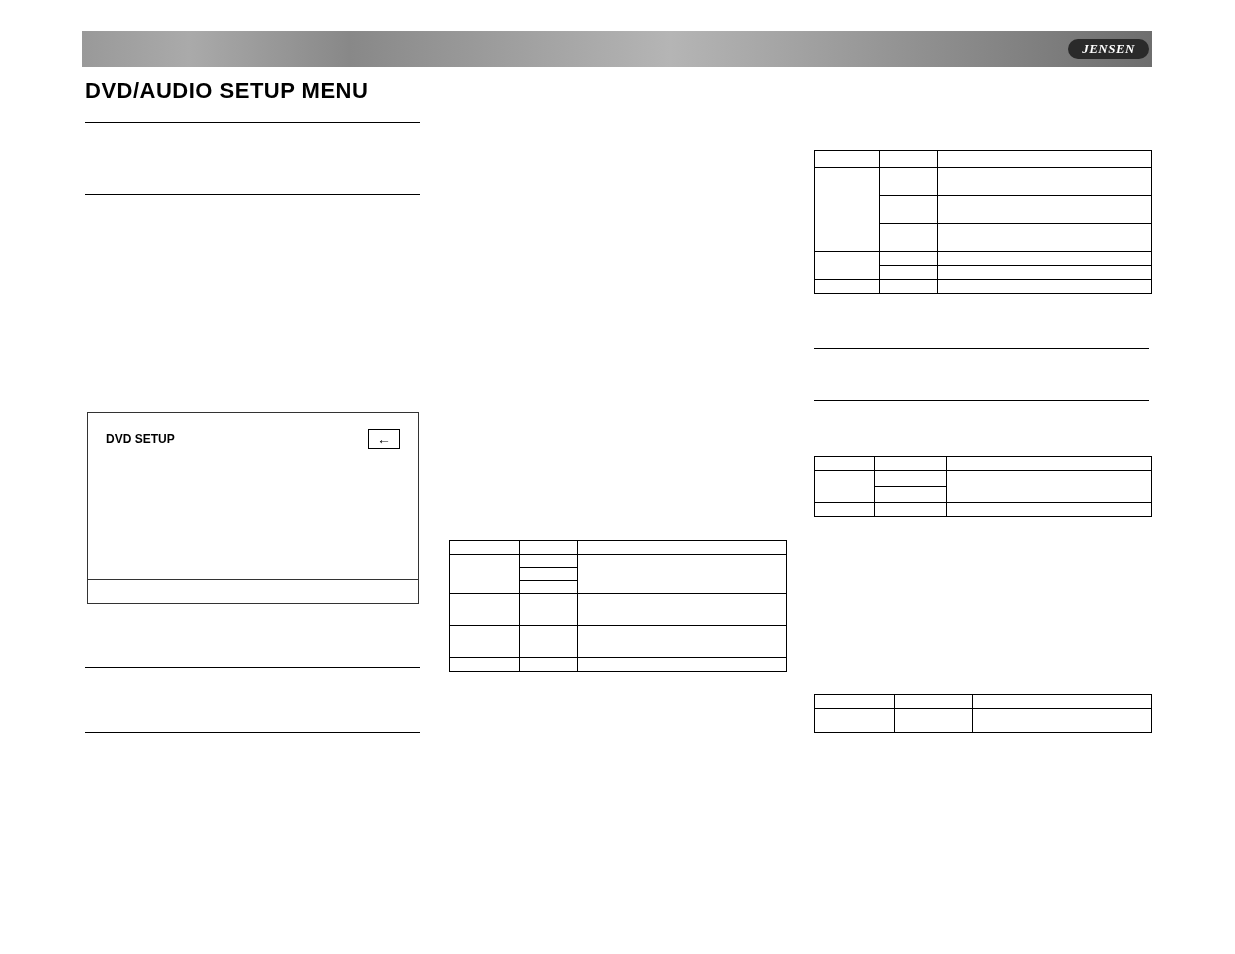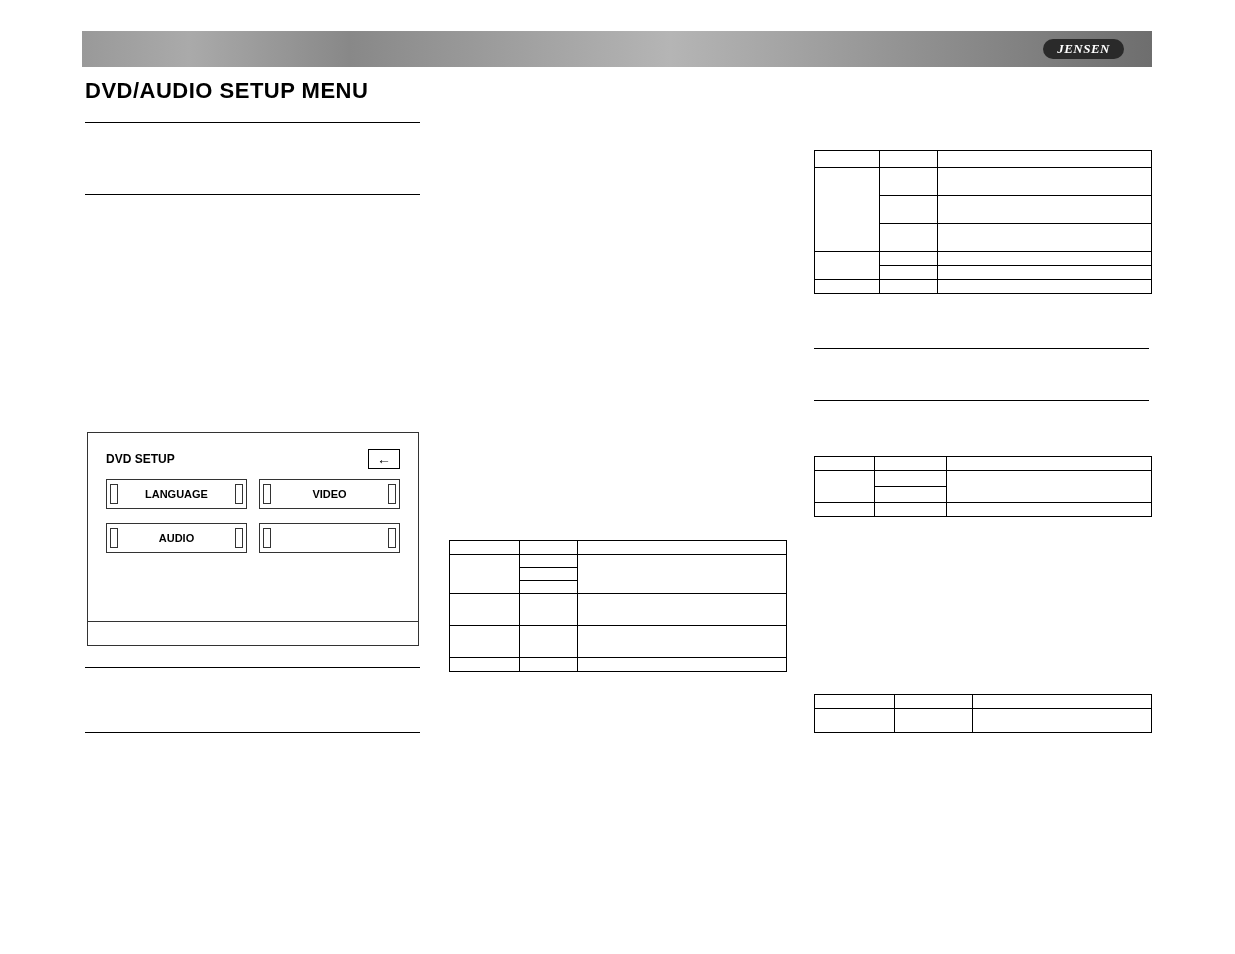--- a/index.html
+++ b/index.html
@@ -10,21 +10,21 @@
       height: 954px;
       position: relative;
       color: #000;
     }
     .top-banner {
       position: absolute;
       top: 31px; left: 82px;
       width: 1070px; height: 36px;
       background: linear-gradient(90deg, #999 0%, #aaa 10%, #888 25%, #b5b5b5 55%, #6e6e6e 100%);
       display: flex; align-items: center; justify-content: flex-end;
-      padding-right: 28px;
+      padding-right: 3px;
     }
     .brand-pill {
       background: #2a2a2a;
       border-radius: 14px;
       padding: 2px 14px;
       color: #fff;
       font-style: italic;
       font-weight: 700;
       font-size: 13px;
       letter-spacing: 0.5px;
@@ -36,22 +36,22 @@
       font-weight: 900;
       font-size: 22px;
       font-family: Arial, Helvetica, sans-serif;
       letter-spacing: 0.5px;
     }
     .hr1 { position: absolute; top: 122px; left: 85px; width: 335px; border-top: 1px solid #000; }
     .hr2 { position: absolute; top: 194px; left: 85px; width: 335px; border-top: 1px solid #000; }
 
     .dvd-panel {
       position: absolute;
-      top: 432px; left: 87px;
-      width: 332px; height: 214px;
+      top: 412px; left: 87px;
+      width: 332px; height: 192px;
       border: 1px solid #333;
     }
     .dvd-panel-header {
       padding: 16px 18px 8px 18px;
       display: flex;
       justify-content: space-between;
       align-items: center;
     }
     .dvd-panel-header .title { font-weight: 700; font-size: 12px; }
     .back-icon {
@@ -143,28 +143,20 @@
 <h1 class="page-title">DVD/AUDIO SETUP MENU</h1>
 
 <div class="hr1"></div>
 <div class="hr2"></div>
 
 <div class="dvd-panel">
   <div class="dvd-panel-header">
     <span class="title">DVD SETUP</span>
     <span class="back-icon">←</span>
   </div>
-  <div class="btn-row">
-    <div class="panel-btn">LANGUAGE</div>
-    <div class="panel-btn">VIDEO</div>
-  </div>
-  <div class="btn-row second">
-    <div class="panel-btn">AUDIO</div>
-    <div class="panel-btn"></div>
-  </div>
   <div class="dvd-panel-footer"></div>
 </div>
 
 <div class="hr3"></div>
 <div class="hr4"></div>
 
 <table class="table t-tr">
   <tbody>
       <tr class="r-h">
     <td class="c1"></td>

